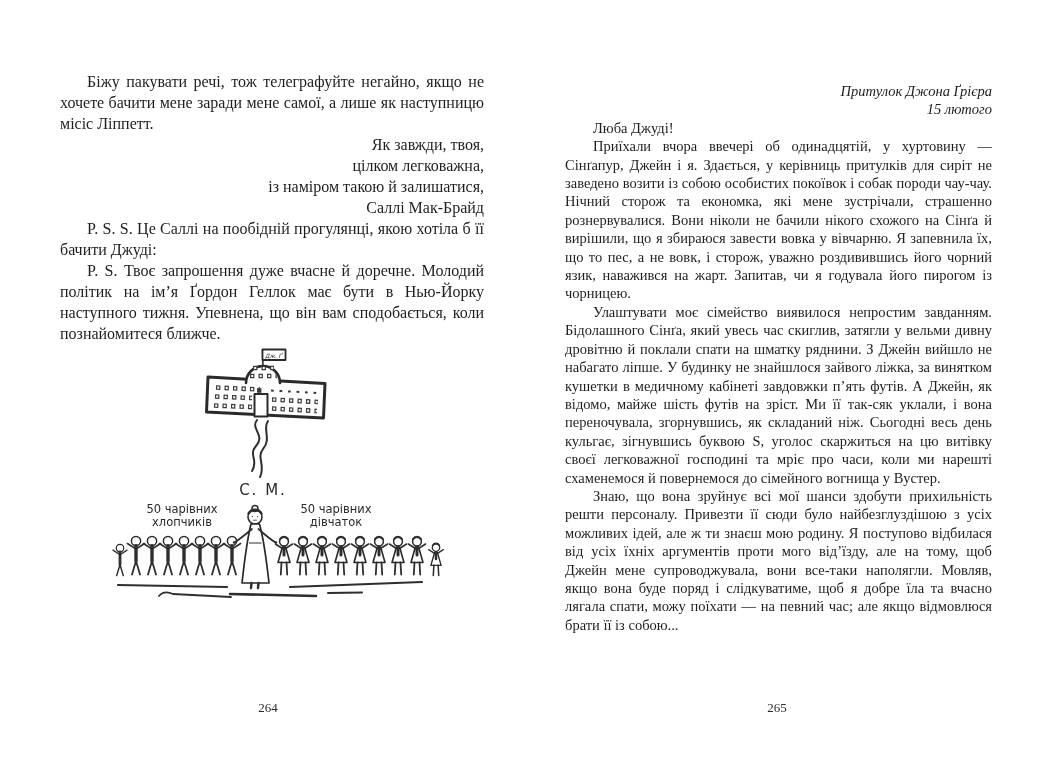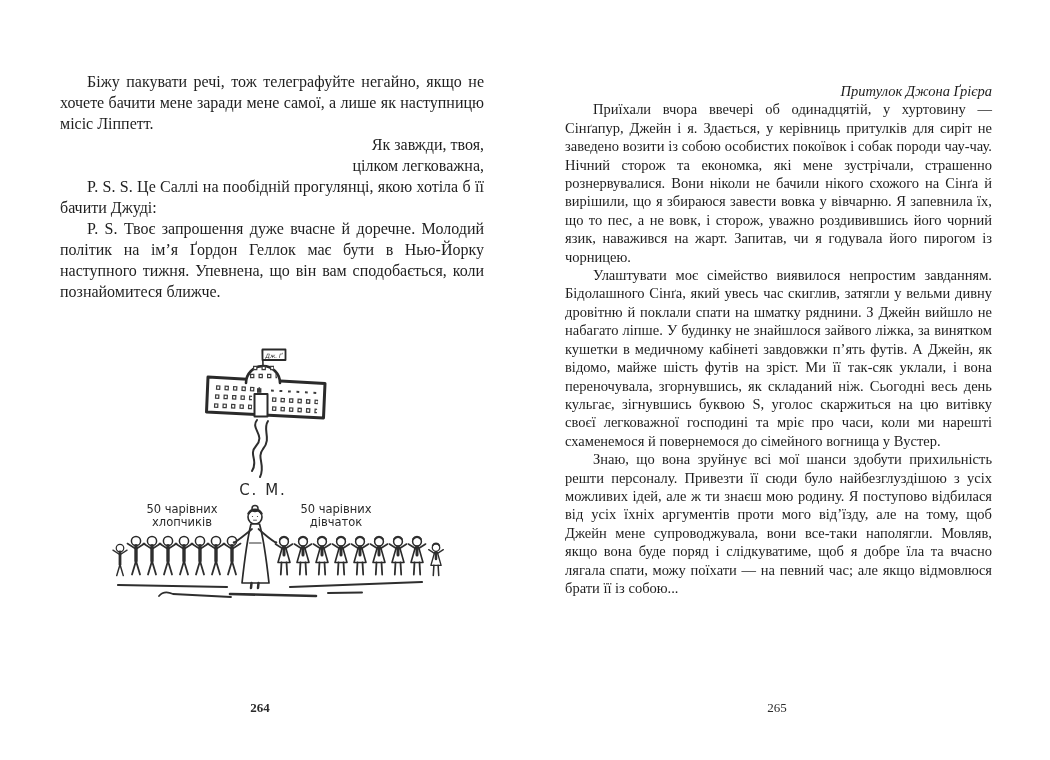--- a/index.html
+++ b/index.html
@@ -10,21 +10,21 @@
   .page-left{left:0;}
   .page-right{left:525px;}
 
   
   .l-text{position:absolute;left:60px;top:71px;width:424px;font-size:16px;line-height:21px;}
   .l-text p{margin:0;text-indent:27px;text-align:justify;}
   .sig-line{text-align:right;}
   .l-closing{position:absolute;left:60px;top:646px;width:424px;font-size:16px;line-height:21px;
              text-indent:27px;}
   .pagenum{position:absolute;top:700px;width:424px;text-align:center;font-size:13px;color:#2b2b2b;}
-  .pagenum-left{left:48px;font-weight:bold;}
+  .pagenum-left{left:56px;}
   .pagenum-right{left:40px;}
 
   
   .r-text{position:absolute;left:40px;top:82px;width:427px;font-size:14.5px;line-height:18.4px;}
   .r-text p{margin:0;text-indent:28px;text-align:justify;}
   .lhead{text-align:right;font-style:italic;}
 
   
   .illo{position:absolute;left:60px;top:330px;width:424px;height:280px;}
   .s{stroke:#2e2e2e;fill:none;stroke-linecap:round;stroke-linejoin:round;}
@@ -40,20 +40,22 @@
 <body>
 
 <div class="spread">
 
   <div class="page page-left">
 
     <div class="l-text">
       <p>Біжу пакувати речі, тож телеграфуйте негайно, якщо не хочете бачити мене заради мене самої, а лише як наступницю місіс Ліппетт.</p>
       <div class="sig-line">Як завжди, твоя,</div>
       <div class="sig-line">цілком легковажна,</div>
+      <div class="sig-line">із наміром такою й залишатися,</div>
+      <div class="sig-line">Саллі Мак-Брайд</div>
       <p>P. S. S. Це Саллі на пообідній прогулянці, якою хотіла б її бачити Джуді:</p>
       <p>P. S. Твоє запрошення дуже вчасне й доречне. Молодий політик на ім’я Ґордон Геллок має бути в Нью-Йорку наступного тижня. Упевнена, що він вам сподобається, коли познайомитеся ближче.</p>
     </div>
 
     <svg class="illo" viewBox="0 0 424 280">
 
       <g>
 
         <path class="sf" stroke-width="3" d="M 148,47 L 265,53.5 L 263.5,88 L 146.5,82 Z"></path>
 
@@ -160,20 +162,22 @@
         <line class="s" stroke-width="2" x1="268" y1="263" x2="302" y2="262.5"></line>
       </g>
     </svg>
 
     <div class="pagenum pagenum-left">264</div>
   </div>
 
   <div class="page page-right">
     <div class="r-text">
       <div class="lhead">Притулок Джона Ґрієра</div>
+      <div class="lhead">15 лютого</div>
+      <p>Люба Джуді!</p>
       <p>Приїхали вчора ввечері об одинадцятій, у хуртовину — Сінґапур, Джейн і я. Здається, у керівниць притулків для сиріт не заведено возити із собою особистих покоївок і собак породи чау-чау. Нічний сторож та економка, які мене зустрічали, страшенно рознервувалися. Вони ніколи не бачили нікого схожого на Сінґа й вирішили, що я збираюся завести вовка у вівчарню. Я запевнила їх, що то пес, а не вовк, і сторож, уважно роздивившись його чорний язик, наважився на жарт. Запитав, чи я годувала його пирогом із чорницею.</p>
       <p>Улаштувати моє сімейство виявилося непростим завданням. Бідолашного Сінґа, який увесь час скиглив, затягли у вельми дивну дровітню й поклали спати на шматку ряднини. З Джейн вийшло не набагато ліпше. У будинку не знайшлося зайвого ліжка, за винятком кушетки в медичному кабінеті завдовжки п’ять футів. А Джейн, як відомо, майже шість футів на зріст. Ми її так-сяк уклали, і вона переночувала, згорнувшись, як складаний ніж. Сьогодні весь день кульгає, зігнувшись буквою S, уголос скаржиться на цю витівку своєї легковажної господині та мріє про часи, коли ми нарешті схаменемося й повернемося до сімейного вогнища у Вустер.</p>
       <p>Знаю, що вона зруйнує всі мої шанси здобути прихильність решти персоналу. Привезти її сюди було найбезглуздішою з усіх можливих ідей, але ж ти знаєш мою родину. Я поступово відбилася від усіх їхніх аргументів проти мого від’їзду, але на тому, щоб Джейн мене супроводжувала, вони все-таки наполягли. Мовляв, якщо вона буде поряд і слідкуватиме, щоб я добре їла та вчасно лягала спати, можу поїхати — на певний час; але якщо відмовлюся брати її із собою...</p>
     </div>
     <div class="pagenum pagenum-right">265</div>
   </div>
 
 </div>
 
 </body></html>

